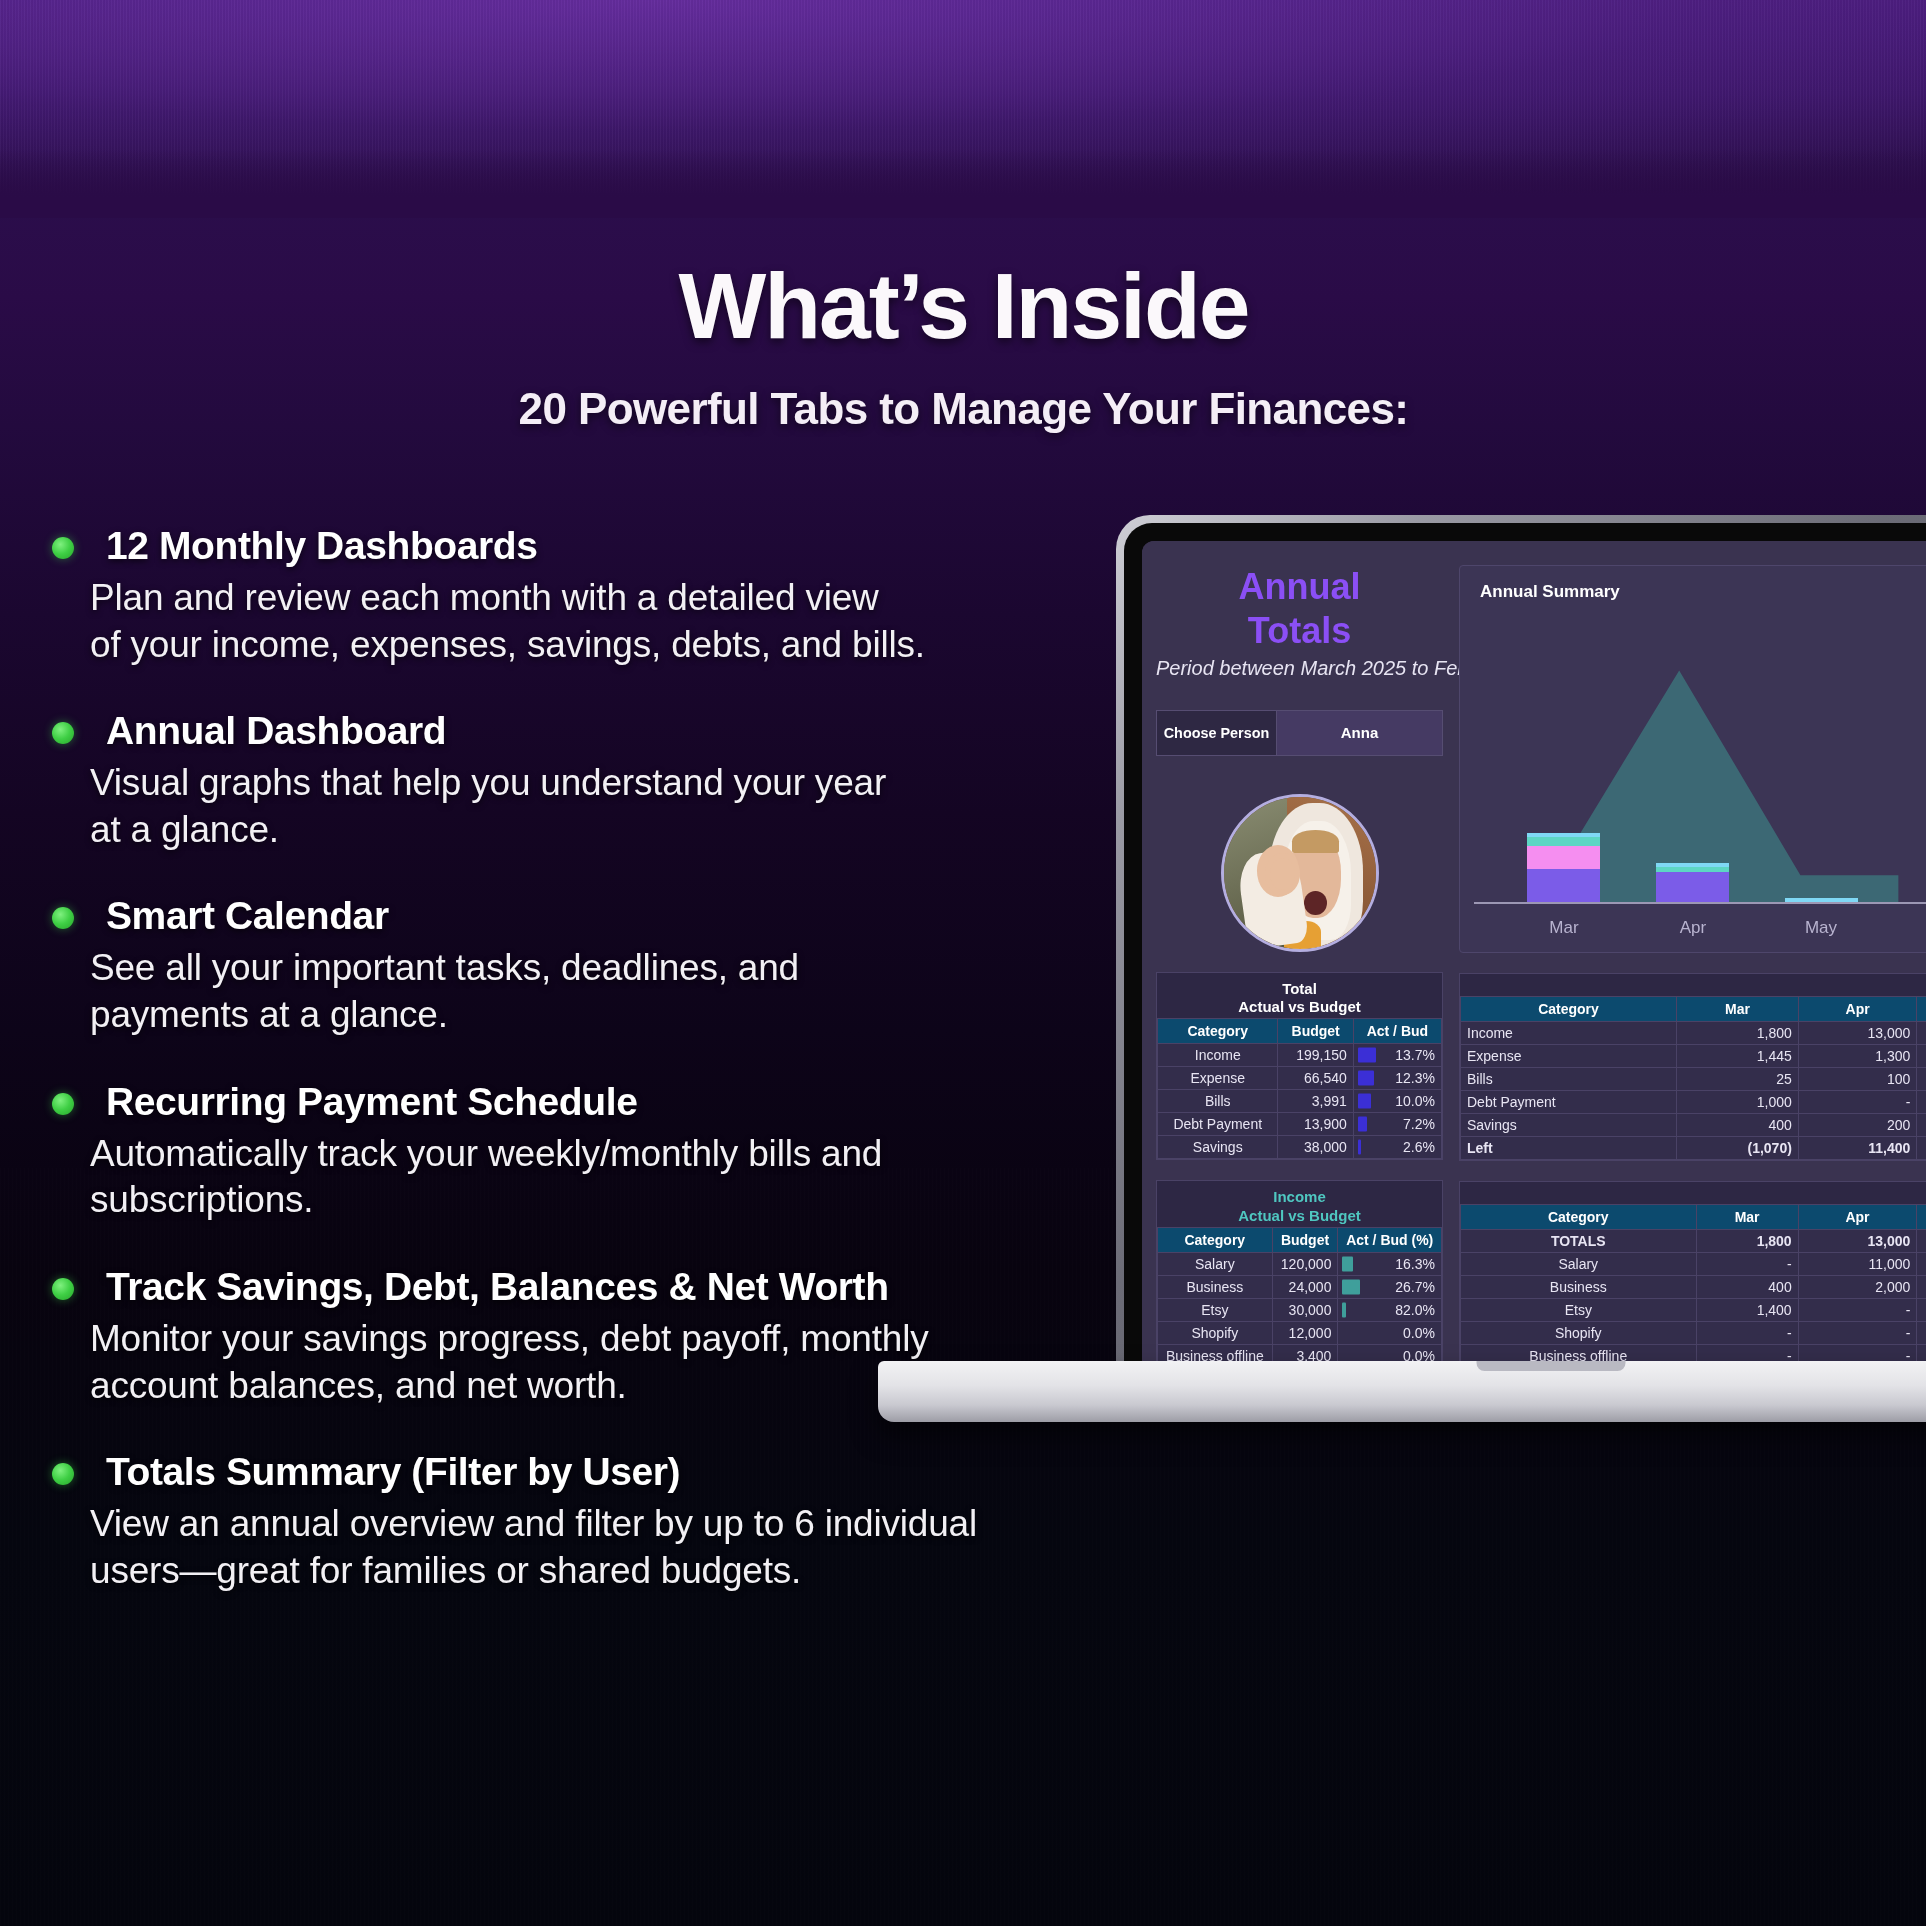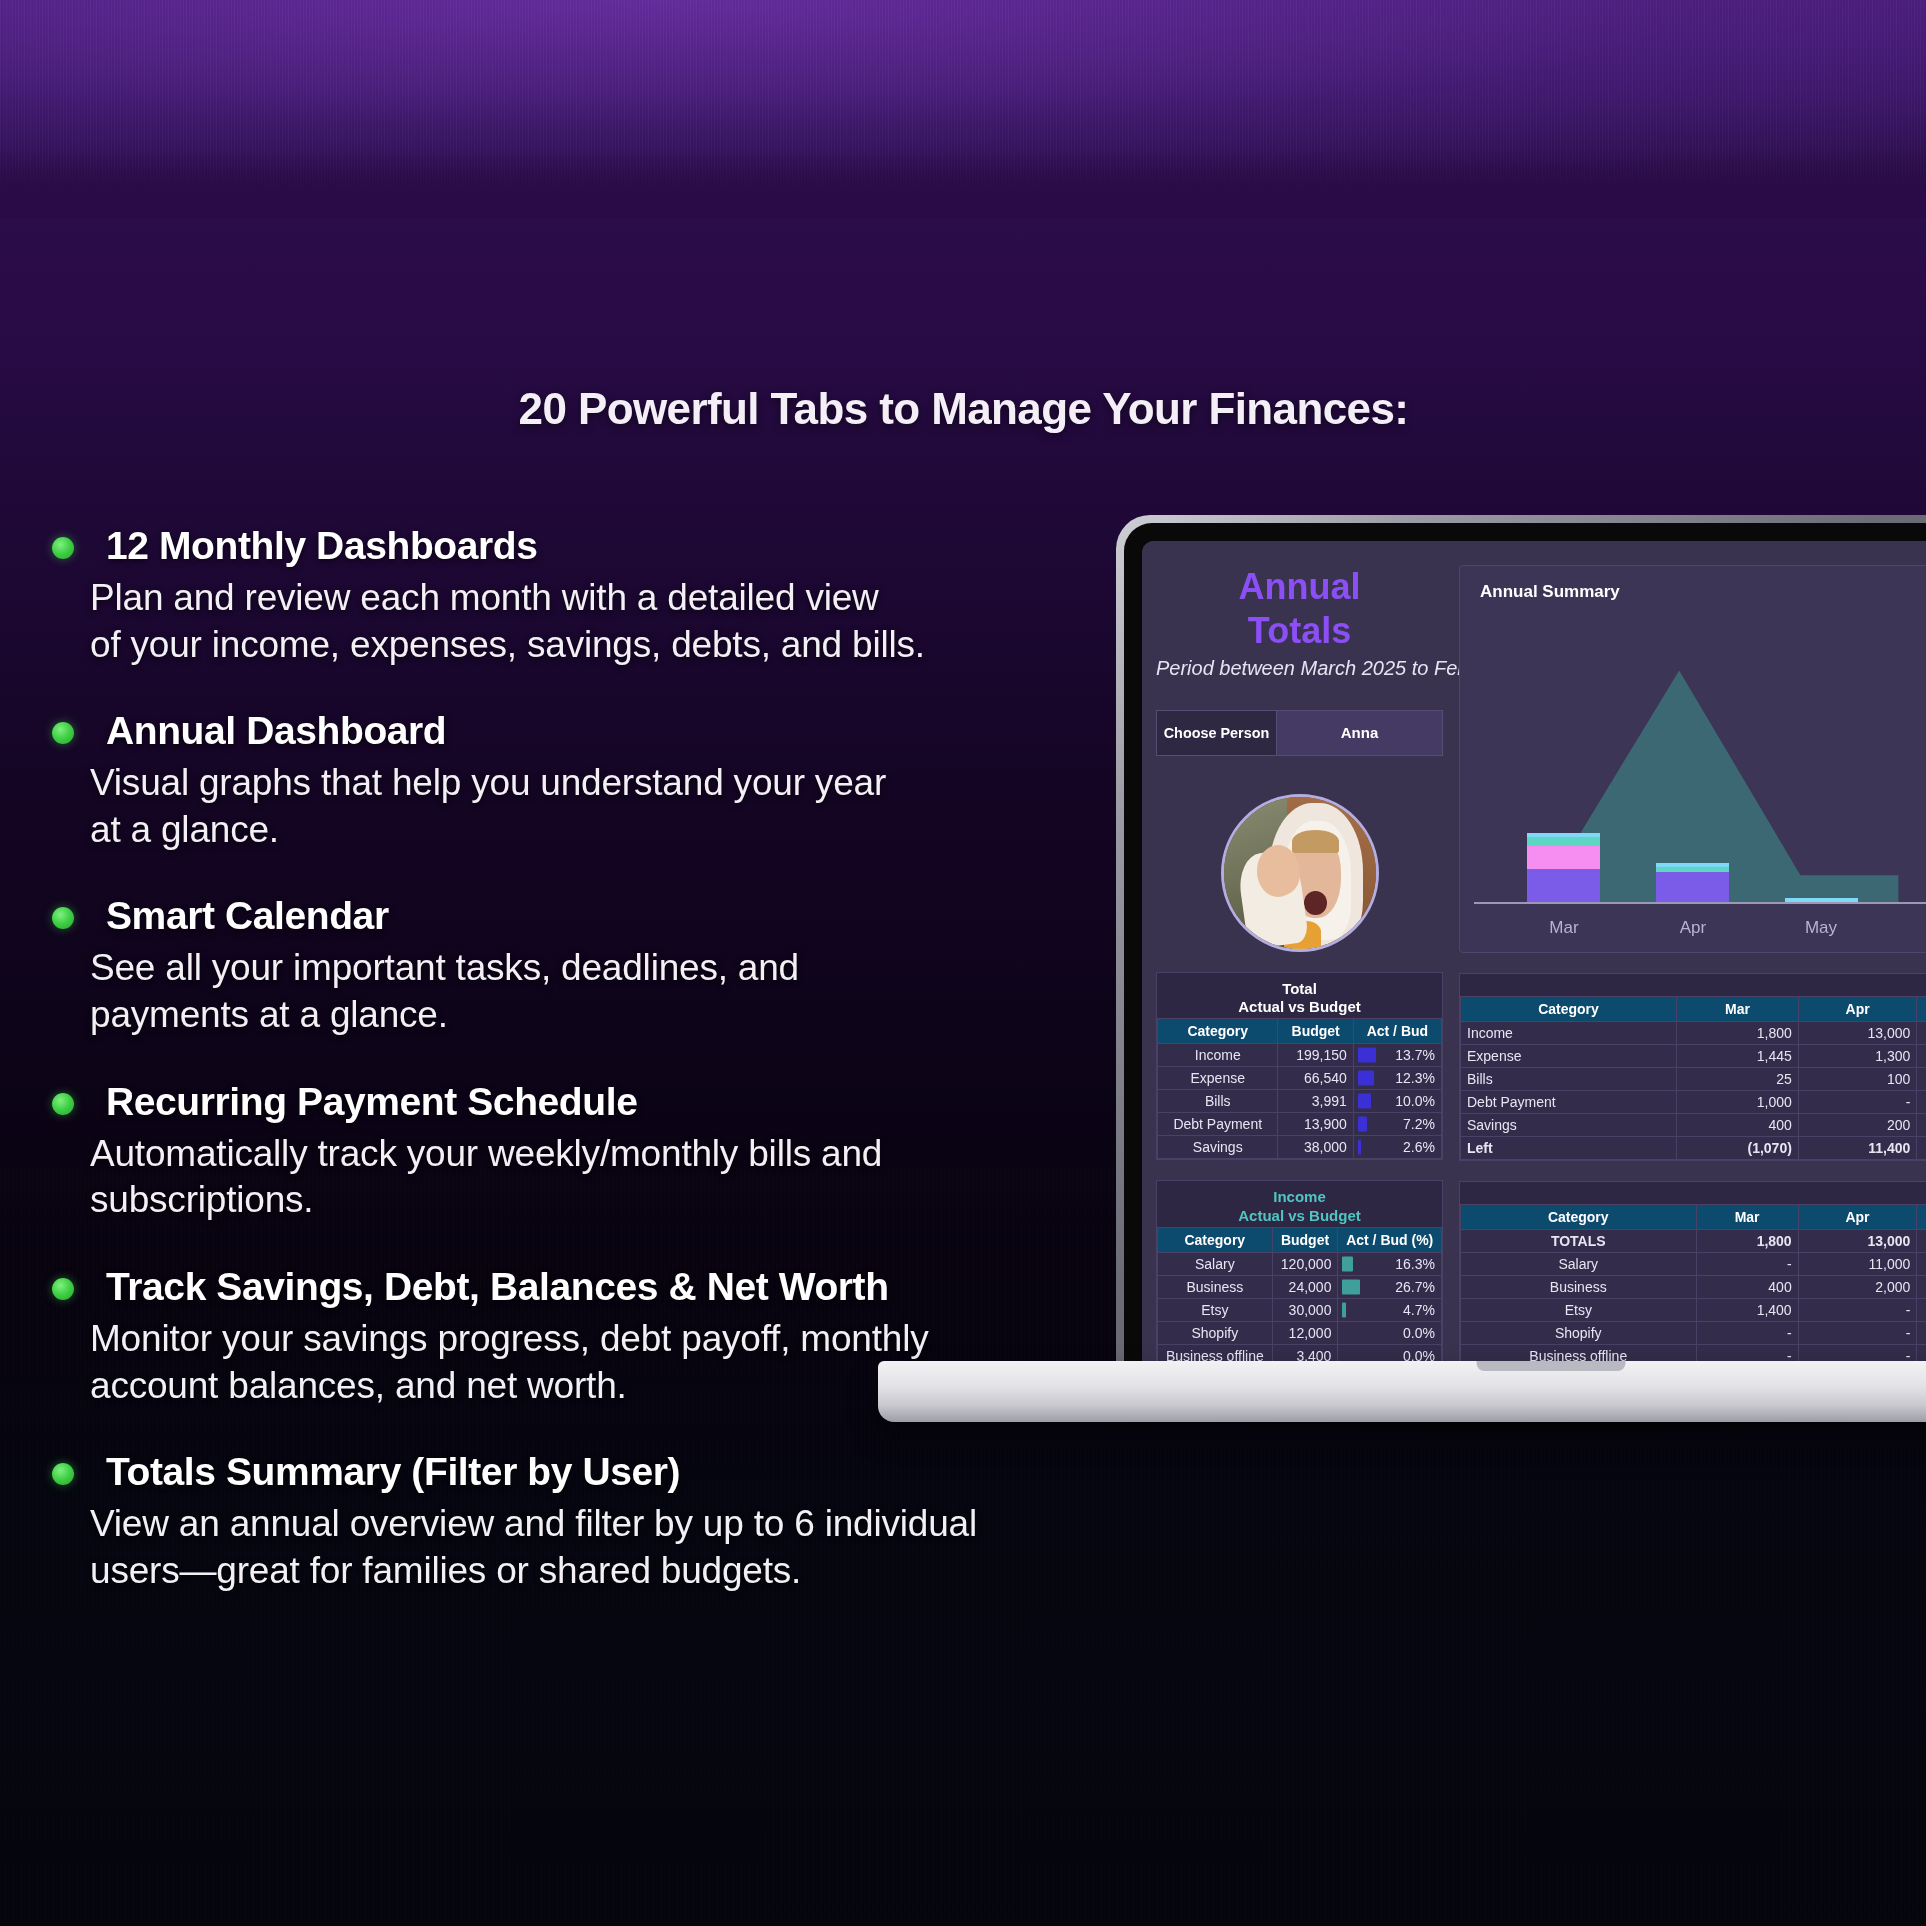--- a/index.html
+++ b/index.html
@@ -219,20 +219,21 @@
 </head>
 <body>
 
 <div class="stage">
 
   <div class="bg-base"></div>
   <div class="bg-top-noise"></div>
   <div class="bg-top-fade"></div>
   <div class="bg-bottom-noise"></div>
 
+  <div class="title">What’s Inside</div>
   <div class="subtitle">20 Powerful Tabs to Manage Your Finances:</div>
 
   <div class="features" id="feature-list">
       <div class="feature">
         <span class="dot"></span>
         <div class="f-head">12 Monthly Dashboards</div>
         <div class="f-body">Plan and review each month with a detailed view
 of your income, expenses, savings, debts, and bills.</div>
       </div>
       <div class="feature">
@@ -365,21 +366,21 @@
                     <td class="pct"><span class="minibar mb-teal" style="width:11px"></span><span>16.3%</span></td>
                   </tr>
                   <tr>
                     <td class="cat">Business</td>
                     <td class="num">24,000</td>
                     <td class="pct"><span class="minibar mb-teal" style="width:18px"></span><span>26.7%</span></td>
                   </tr>
                   <tr>
                     <td class="cat">Etsy</td>
                     <td class="num">30,000</td>
-                    <td class="pct"><span class="minibar mb-teal" style="width:3.1px"></span><span>4.7%</span></td>
+                    <td class="pct"><span class="minibar mb-teal" style="width:3.1px"></span><span>82.0%</span></td>
                   </tr>
                   <tr>
                     <td class="cat">Shopify</td>
                     <td class="num">12,000</td>
                     <td class="pct"><span>0.0%</span></td>
                   </tr>
                   <tr>
                     <td class="cat">Business offline</td>
                     <td class="num">3,400</td>
                     <td class="pct"><span>0.0%</span></td>

